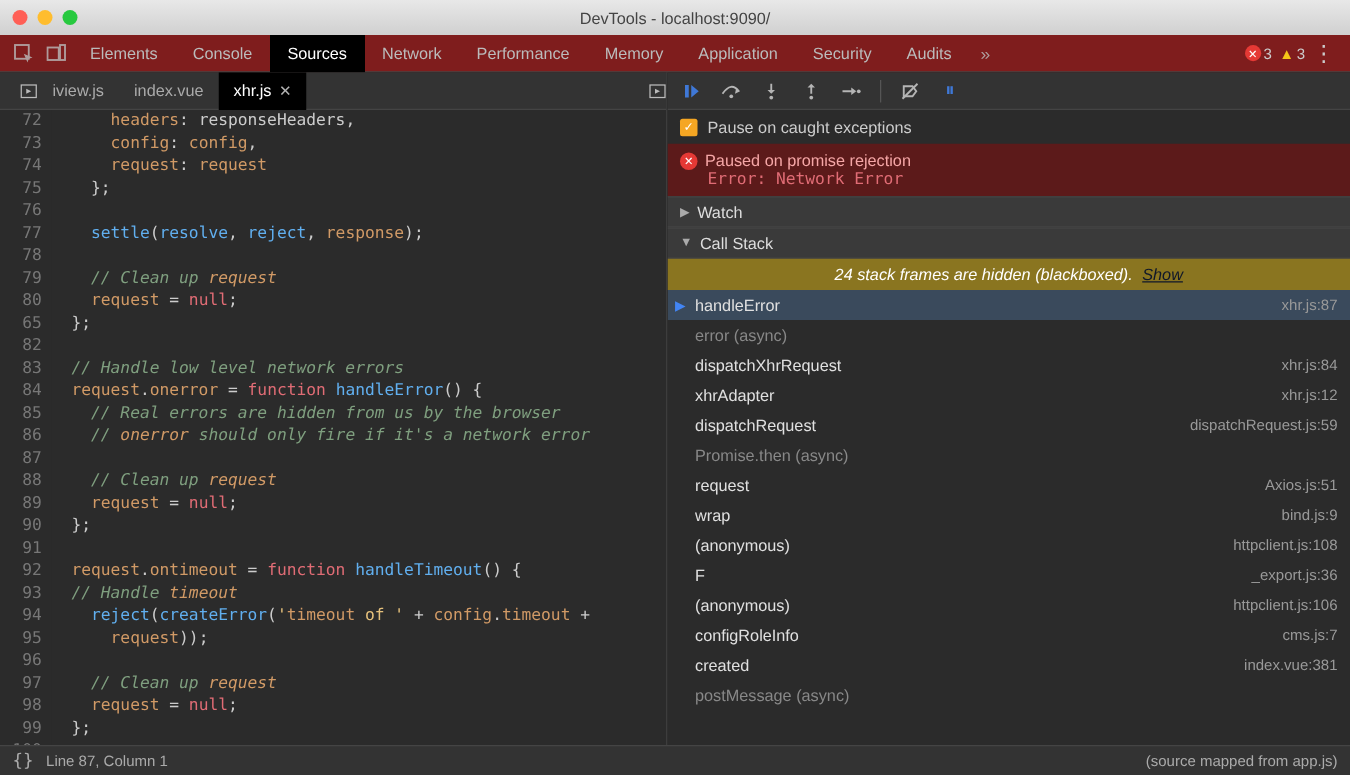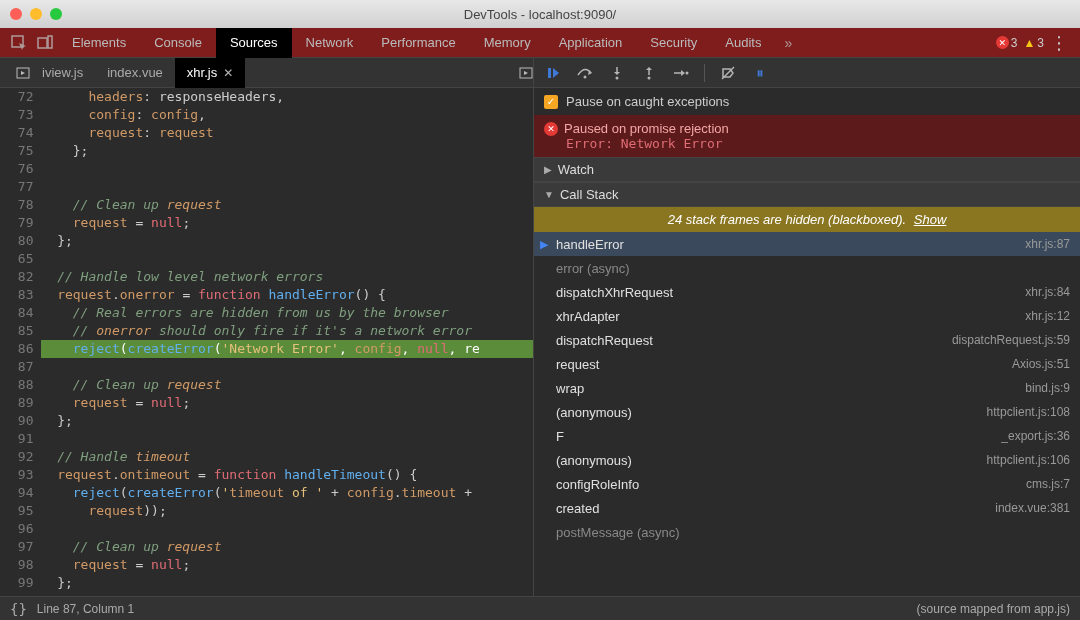--- a/index.html
+++ b/index.html
@@ -62,21 +62,21 @@
 
 .status-bar { background: #5c1a1a; padding: 6px 10px; }
 .status-bar .line1 { display: flex; align-items: center; gap: 6px; color: #f5a6a6; font-size: 13px; }
 .status-bar .line2 { font-family: Menlo, monospace; color: #e06c75; padding-left: 22px; font-size: 13px; }
 .status-bar .xcir { width: 14px; height: 14px; background: #e53935; border-radius: 50%; display: inline-flex; align-items: center; justify-content: center; color: #fff; font-size: 9px; }
 
 .section-hdr { background: #3a3a3a; padding: 4px 10px; display: flex; align-items: center; gap: 6px; color: #ddd; border-top: 1px solid #444; border-bottom: 1px solid #444; font-size: 13px; }
 .tri { font-size: 10px; color: #aaa; }
 
 .blackbox { background: #8a7520; color: #fff; text-align: center; padding: 5px; font-style: italic; font-size: 13px; }
-.blackbox .show { color: #ffffff; text-decoration: underline; margin-left: 4px; }
+.blackbox .show { color: #0f172a; text-decoration: underline; margin-left: 4px; }
 
 .stack { flex: 1; overflow: auto; }
 .frame { display: flex; justify-content: space-between; align-items: center; padding: 4px 10px 4px 22px; color: #e0e0e0; font-size: 13px; min-height: 24px; }
 .frame.curr { background: #3a4a5c; }
 .frame .loc { color: #999; font-size: 12px; }
 .frame .arrow { position: absolute; left: 6px; color: #4285f4; font-size: 11px; }
 .frame.curr { position: relative; }
 .frame.async { color: #888; font-style: normal; }
 
 
@@ -189,37 +189,37 @@
           <div>98</div>
           <div>99</div>
           <div>100</div>
         </div>
       <div class="code" id="code">
           <div class="row">      <span class="prop">headers</span>: responseHeaders,</div>
           <div class="row">      <span class="prop">config</span>: <span class="prop">config</span>,</div>
           <div class="row">      <span class="prop">request</span>: <span class="prop">request</span></div>
           <div class="row">    };</div>
           <div class="row"></div>
+          <div class="row">    <span class="fn">settle</span>(<span class="fn">resolve</span>, <span class="fn">reject</span>, <span class="prop">response</span>);</div>
           <div class="row"></div>
           <div class="row">    <span class="cm">// Clean up <span class="prop">request</span></span></div>
           <div class="row">    <span class="prop">request</span> = <span class="kw">null</span>;</div>
           <div class="row">  };</div>
           <div class="row"></div>
           <div class="row">  <span class="cm">// Handle low level network errors</span></div>
           <div class="row">  <span class="prop">request</span>.<span class="prop">onerror</span> = <span class="kw">function</span> <span class="fn">handleError</span>() {</div>
           <div class="row">    <span class="cm">// Real errors are hidden from us by the browser</span></div>
           <div class="row">    <span class="cm">// <span class="prop">onerror</span> should only fire if it's a network error</span></div>
-          <div class="row hl">    <span class="fn">reject</span>(<span class="fn">createError</span>(<span class="str">'Network Error'</span>, <span class="prop">config</span>, <span class="kw">null</span>, re</div>
           <div class="row"></div>
           <div class="row">    <span class="cm">// Clean up <span class="prop">request</span></span></div>
           <div class="row">    <span class="prop">request</span> = <span class="kw">null</span>;</div>
           <div class="row">  };</div>
           <div class="row"></div>
+          <div class="row">  <span class="prop">request</span>.<span class="prop">ontimeout</span> = <span class="kw">function</span> <span class="fn">handleTimeout</span>() {</div>
           <div class="row">  <span class="cm">// Handle <span class="prop">timeout</span></span></div>
-          <div class="row">  <span class="prop">request</span>.<span class="prop">ontimeout</span> = <span class="kw">function</span> <span class="fn">handleTimeout</span>() {</div>
           <div class="row">    <span class="fn">reject</span>(<span class="fn">createError</span>(<span class="str">'<span class="prop">timeout</span> of '</span> + <span class="prop">config</span>.<span class="prop">timeout</span> + </div>
           <div class="row">      <span class="prop">request</span>));</div>
           <div class="row"></div>
           <div class="row">    <span class="cm">// Clean up <span class="prop">request</span></span></div>
           <div class="row">    <span class="prop">request</span> = <span class="kw">null</span>;</div>
           <div class="row">  };</div>
         </div>
     </div>
   </div>
 
@@ -312,20 +312,23 @@
           <span class="loc">xhr.js:84</span>
         </div>
         <div class="frame">
           <span>xhrAdapter</span>
           <span class="loc">xhr.js:12</span>
         </div>
         <div class="frame">
           <span>dispatchRequest</span>
           <span class="loc">dispatchRequest.js:59</span>
         </div>
+        <div class="frame async">
+          <span>Promise.then (async)</span>
+        </div>
         <div class="frame">
           <span>request</span>
           <span class="loc">Axios.js:51</span>
         </div>
         <div class="frame">
           <span>wrap</span>
           <span class="loc">bind.js:9</span>
         </div>
         <div class="frame">
           <span>(anonymous)</span>

